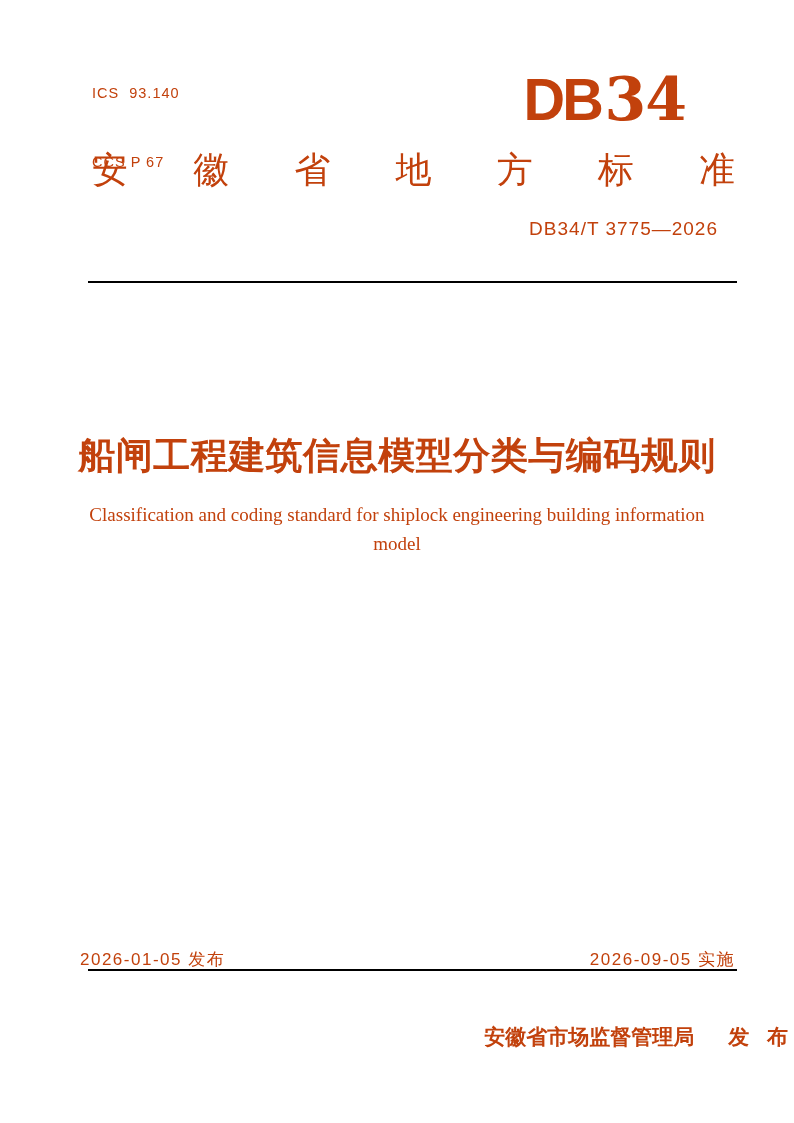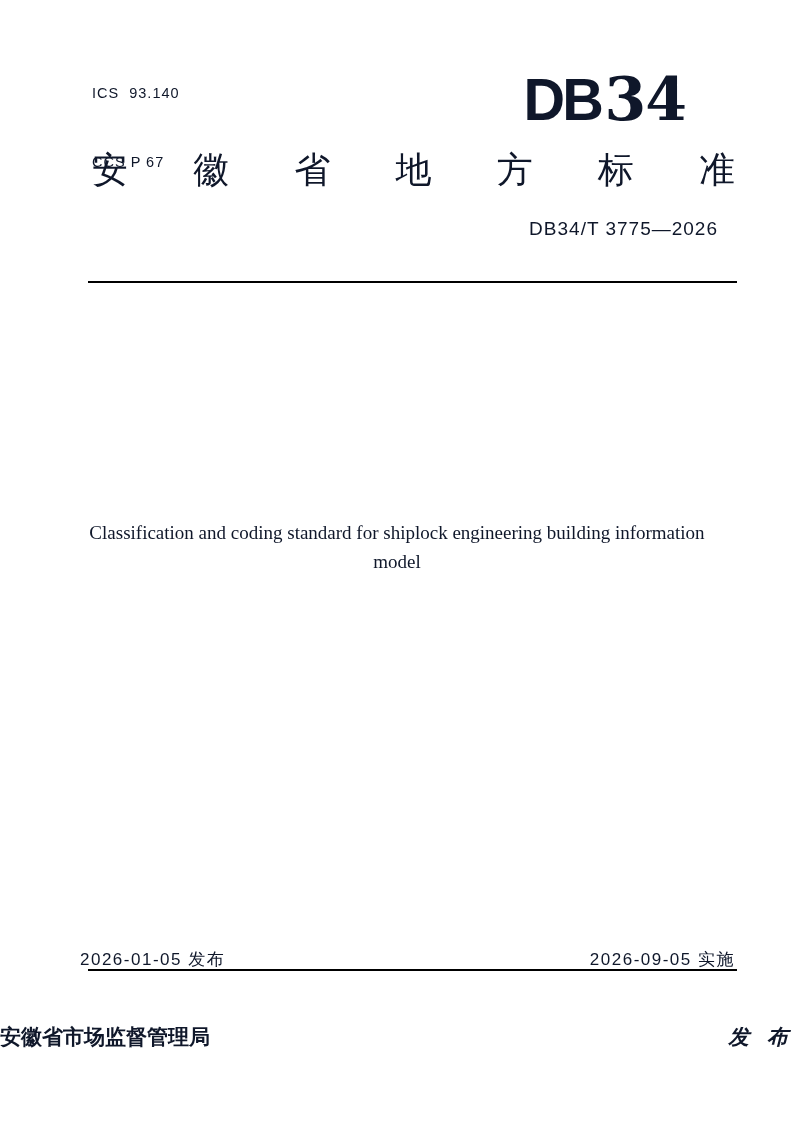--- a/index.html
+++ b/index.html
@@ -3,21 +3,21 @@
 <meta charset="utf-8">
 <style>
   * { margin: 0; padding: 0; box-sizing: border-box; }
   html, body { background: #e8e8e8; }
   .page {
     position: relative;
     width: 794px;
     height: 1123px;
     margin: 0 auto;
     background: #ffffff;
-    color: #0f172a;
+    color: #c2410c;
     font-family: "Liberation Sans", sans-serif;
     overflow: hidden;
   }
   
   .codes {
     position: absolute;
     left: 92px;
     top: 36px;
     font-size: 14.5px;
     letter-spacing: 1px;
@@ -86,21 +86,21 @@
     text-align: center;
     font-size: 37px;
     font-weight: bold;
     letter-spacing: 0.5px;
     line-height: 44px;
   }
   .title-en {
     position: absolute;
     left: 50%;
     transform: translateX(-50%);
-    top: 518px;
+    top: 500px;
     width: 665px;
     text-align: center;
     font-family: "Liberation Serif", "DejaVu Serif", serif;
     font-size: 19px;
     line-height: 29px;
     font-weight: normal;
   }
   .dates {
     position: absolute;
     left: 80px;
@@ -119,31 +119,30 @@
     right: 57px;
     top: 969px;
     border-top: 2px solid #000000;
   }
   .publisher {
     position: absolute;
     left: 0;
     right: 0;
     top: 1025px;
     display: flex;
-    justify-content: space-between;
+    justify-content: flex-end;
     align-items: center;
     gap: 34px;
     font-size: 21px;
     font-weight: 600;
     line-height: 24px;
   }
   .publisher .action {
     letter-spacing: 6px;
     white-space: pre;
-    font-style: italic;
   }
 </style>
 </head>
 <body>
 
 <div class="page">
 
   <div class="codes">
     <div>ICS  93.140</div>
     <div>CCS P 67</div>
@@ -160,20 +159,21 @@
       <span>地</span>
       <span>方</span>
       <span>标</span>
       <span>准</span>
     </div>
 
   <div class="std-code">DB34/T 3775—2026</div>
 
   <div class="rule-top"></div>
 
+  <div class="title-zh">船闸工程建筑信息模型分类与编码规则</div>
 
   <div class="title-en">Classification and coding standard for shiplock engineering building information model</div>
 
   <div class="dates">
     <span>2026-01-05 发布</span>
     <span>2026-09-05 实施</span>
   </div>
 
   <div class="rule-bottom"></div>
 

